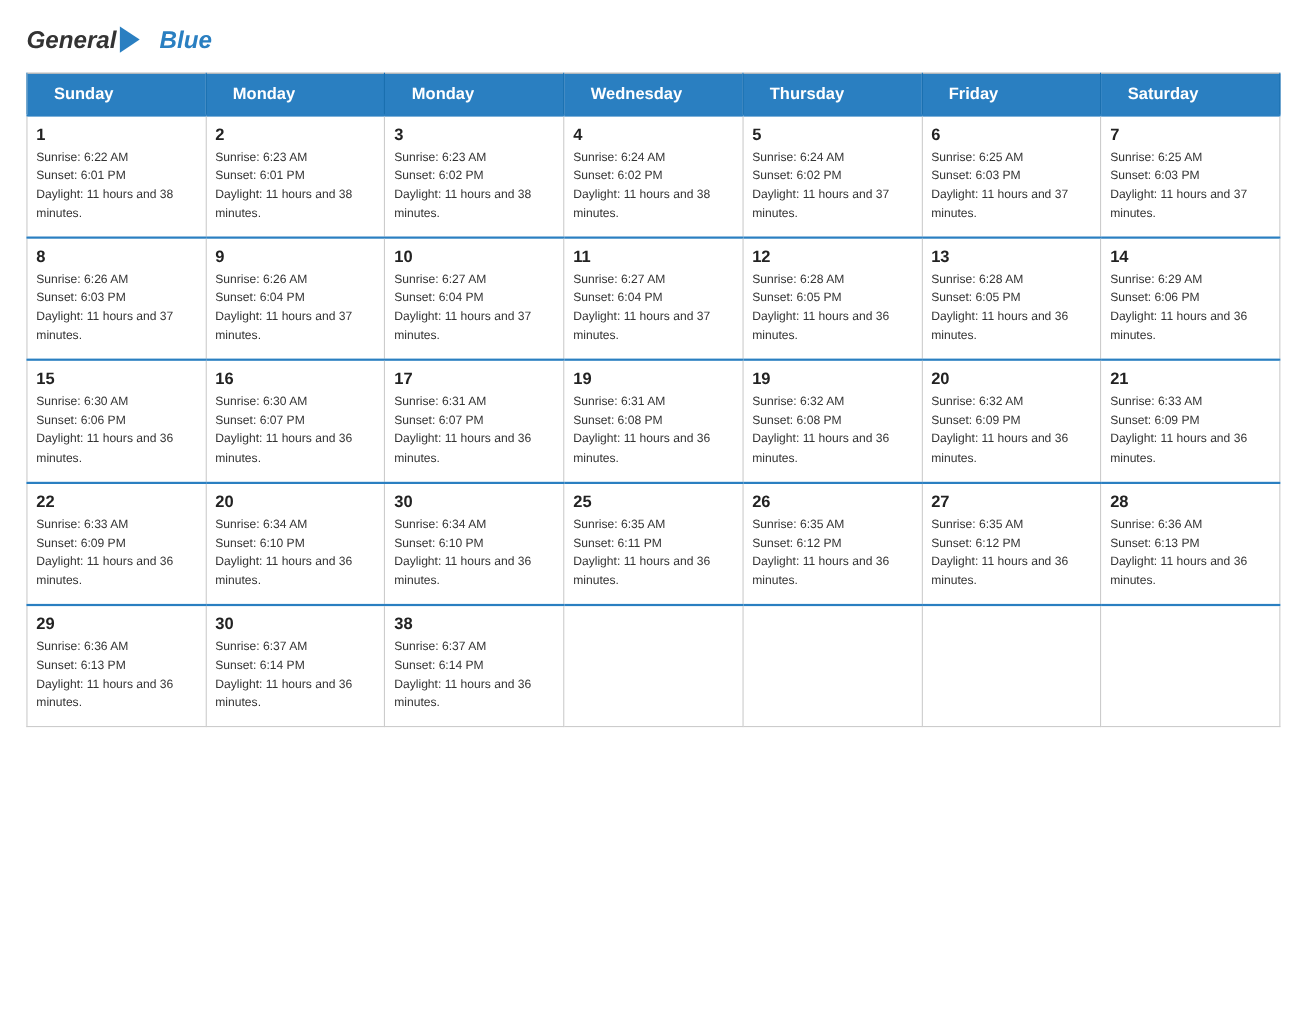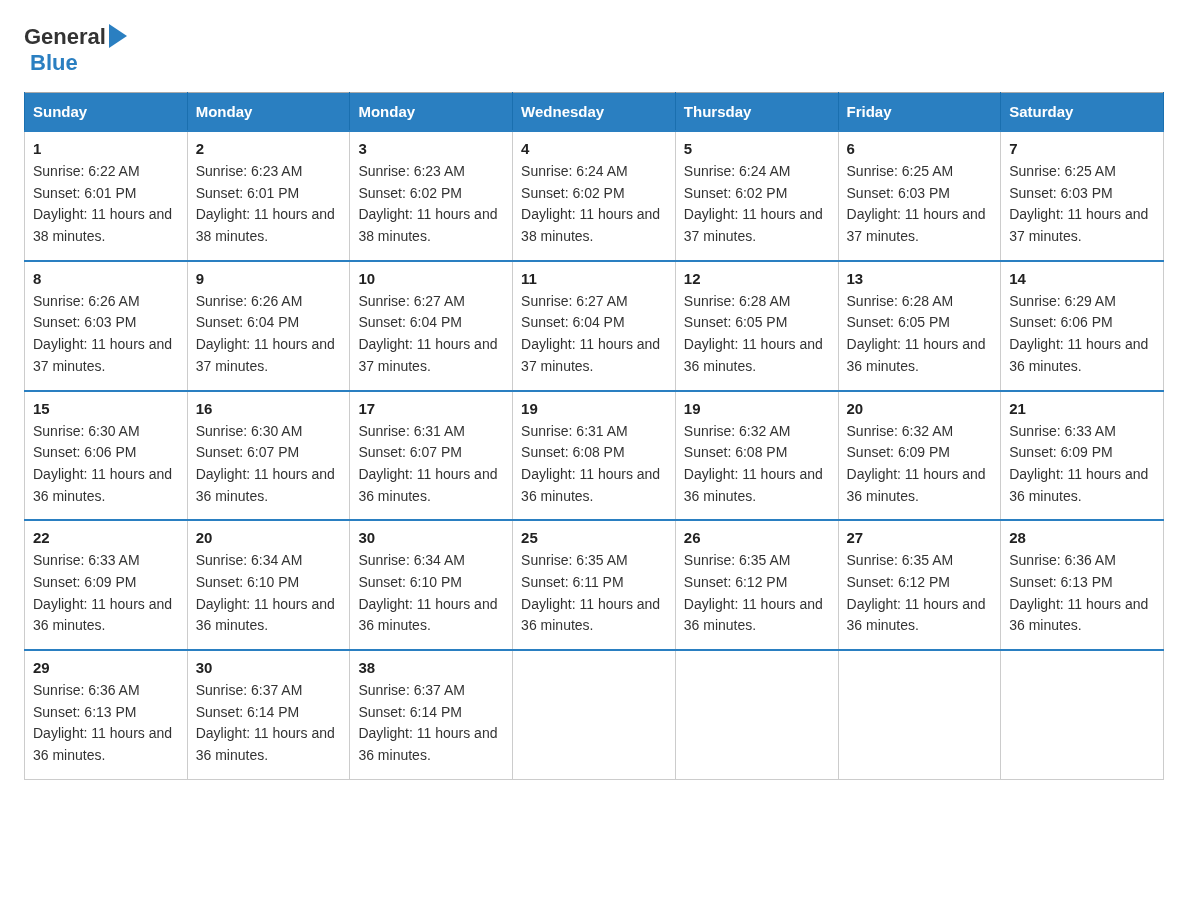--- a/index.html
+++ b/index.html
@@ -33,58 +33,59 @@
     .calendar-table {
       width: 100%;
       border-collapse: collapse;
       border: 1px solid #aaa;
     }
     .calendar-table th {
       background-color: #2a7fc1;
       color: #ffffff;
       font-size: 15px;
       font-weight: bold;
-      padding: 10px 8px;
+      padding: 10px 24px;
       text-align: left;
       border: 1px solid #1a6faf;
     }
     .calendar-table td {
       vertical-align: top;
       padding: 8px 8px 12px 8px;
       border: 1px solid #ccc;
       width: 14.28%;
       font-size: 13px;
       color: #333;
       background: #fff;
     }
     .day-number {
       font-size: 15px;
       font-weight: bold;
       color: #222;
       display: block;
       margin-bottom: 4px;
     }
     .day-info {
-      font-size: 14px;
+      font-size: 11px;
       line-height: 1.55;
       color: #333;
     }
     .empty-cell {
       background: #fff;
     }
     
     .calendar-table tr td {
       border-top: 2px solid #2a7fc1;
     }
     .calendar-table thead tr th {
       border-top: none;
     }
     .logo-wrapper {
       display: flex;
-      flex-direction: column;
+      flex-direction: row;
+      font-style: italic;
     }
     .logo-line1 {
       display: flex;
       align-items: center;
     }
     .logo-arrow {
       display: inline-block;
       width: 0;
       height: 0;
       border-top: 12px solid transparent;
@@ -96,21 +97,21 @@
   </style>
 </head>
 <body>
 
 <div class="header">
   <div class="logo-wrapper">
     <div class="logo-line1">
       <span style="font-size:22px;font-weight:bold;color:#333;">General</span>
       <span class="logo-arrow"></span>
     </div>
-    <span style="font-size:22px;font-weight:bold;color:#2a7fc1;margin-left:6px;">Blue</span>
+    <span style="font-size:22px;font-weight:bold;color:#2a7fc1;margin-left:18px;">Blue</span>
   </div>
   <div class="title-block">
     <div class="month-title"></div>
     <div class="location-title"></div>
   </div>
 </div>
 
 <table class="calendar-table">
   <thead>
     <tr>

